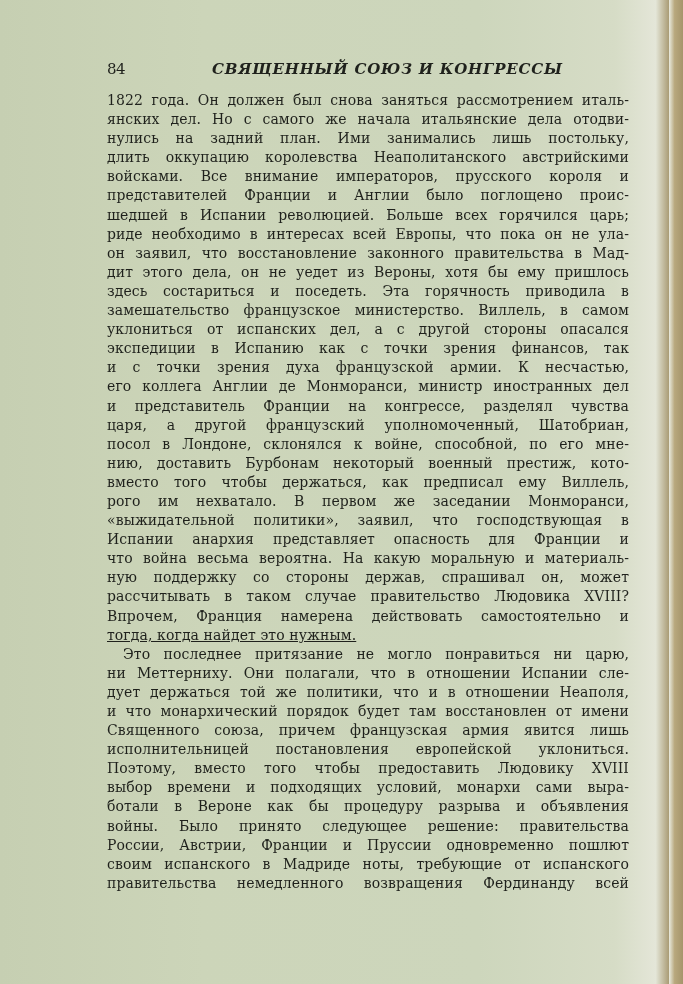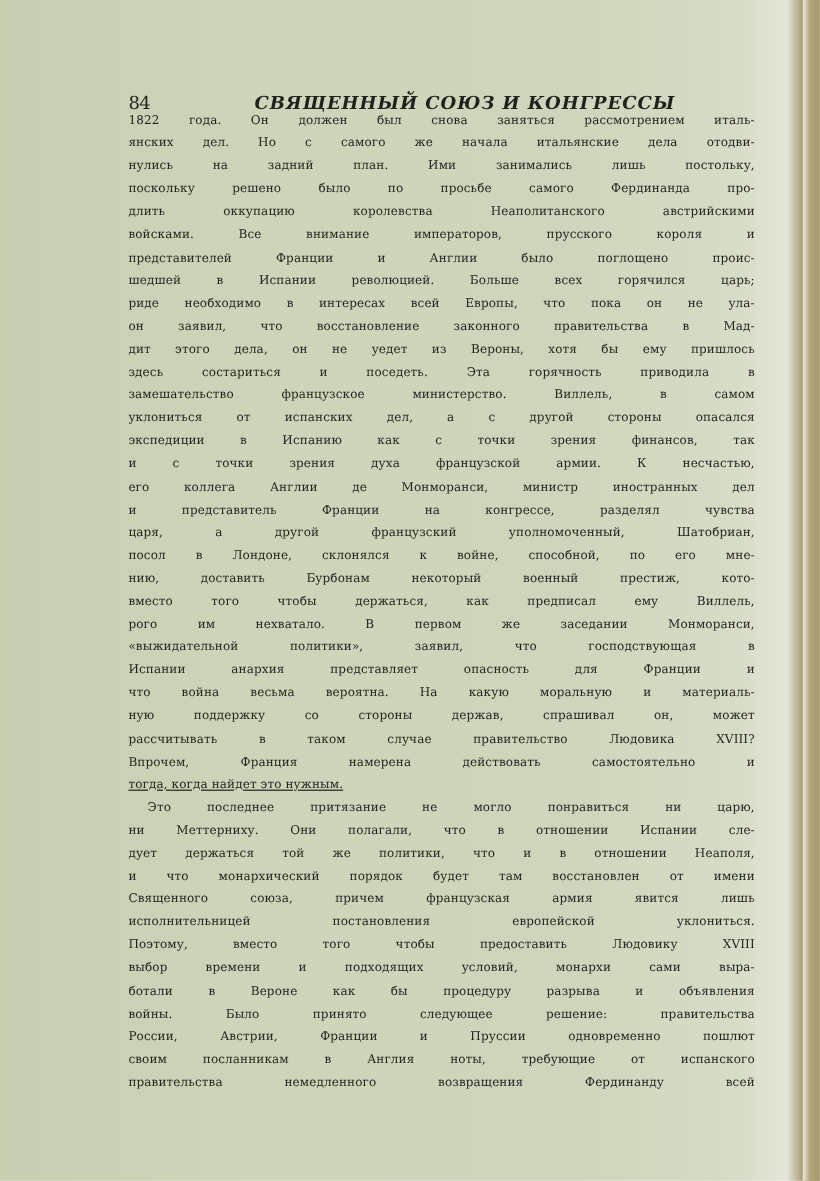--- a/index.html
+++ b/index.html
@@ -4,46 +4,45 @@
 <style>
   html, body { margin: 0; padding: 0; }
   body {
     width: 683px; height: 984px; overflow: hidden;
     background: linear-gradient(90deg, #c6cfb2 0%, #ccd5b9 30%, #cdd6bc 70%, #d6dcc6 90%, #e4e6d8 96%, #a89a73 98%, #b5a47a 100%);
     font-family: "DejaVu Serif", serif;
     color: #1f211c;
     position: relative;
   }
   .page { position: absolute; left: 0; top: 0; width: 683px; height: 984px; }
-  .header { position: absolute; left: 107px; top: 77px; width: 520px; height: 20px; }
+  .header { position: absolute; left: 107px; top: 60px; width: 520px; height: 20px; }
   .page-number { position: absolute; left: 0; top: 0; font-size: 15px; letter-spacing: -0.5px; }
   .running-title { position: absolute; left: 105px; top: 0; font-size: 15px; font-style: italic; letter-spacing: 0.8px; font-weight: bold; }
   .body-text { position: absolute; left: 107px; top: 91px; width: 522px; }
   .line {
-    height: 19.1px; line-height: 19.1px; font-size: 10px; white-space: nowrap;
+    height: 19.1px; line-height: 19.1px; font-size: 14px; white-space: nowrap;
     text-align: justify; text-align-last: justify;
     letter-spacing: 0.1px;
   }
   .line.last { text-align-last: left; text-decoration: underline; }
   .line.indent { padding-left: 16px; }
   .spine { position: absolute; right: 0; top: 0; width: 14px; height: 984px; background: linear-gradient(90deg, #e9ebdf, #b8a87d 40%, #a5956b); }
 </style>
 </head>
 <body>
 
 <div class="page">
   <div class="header">
     <span class="page-number">84</span>
     <span class="running-title">СВЯЩЕННЫЙ СОЮЗ И КОНГРЕССЫ</span>
   </div>
   <div class="body-text" id="body-text">
       <div class="line">1822 года. Он должен был снова заняться рассмотрением италь-</div>
       <div class="line">янских дел. Но с самого же начала итальянские дела отодви-</div>
       <div class="line">нулись на задний план. Ими занимались лишь постольку,</div>
-      <div class="line">поскольку решено было по просьбе самого Фердинанда про-</div>
       <div class="line">длить оккупацию королевства Неаполитанского австрийскими</div>
       <div class="line">войсками. Все внимание императоров, прусского короля и</div>
       <div class="line">представителей Франции и Англии было поглощено проис-</div>
       <div class="line">шедшей в Испании революцией. Больше всех горячился царь;</div>
       <div class="line">риде необходимо в интересах всей Европы, что пока он не ула-</div>
       <div class="line">он заявил, что восстановление законного правительства в Мад-</div>
       <div class="line">дит этого дела, он не уедет из Вероны, хотя бы ему пришлось</div>
       <div class="line">здесь состариться и поседеть. Эта горячность приводила в</div>
       <div class="line">замешательство французское министерство. Виллель, в самом</div>
       <div class="line">уклониться от испанских дел, а с другой стороны опасался</div>
@@ -67,17 +66,17 @@
       <div class="line">ни Меттерниху. Они полагали, что в отношении Испании сле-</div>
       <div class="line">дует держаться той же политики, что и в отношении Неаполя,</div>
       <div class="line">и что монархический порядок будет там восстановлен от имени</div>
       <div class="line">Священного союза, причем французская армия явится лишь</div>
       <div class="line">исполнительницей постановления европейской уклониться.</div>
       <div class="line">Поэтому, вместо того чтобы предоставить Людовику XVIII</div>
       <div class="line">выбор времени и подходящих условий, монархи сами выра-</div>
       <div class="line">ботали в Вероне как бы процедуру разрыва и объявления</div>
       <div class="line">войны. Было принято следующее решение: правительства</div>
       <div class="line">России, Австрии, Франции и Пруссии одновременно пошлют</div>
-      <div class="line">своим посланникам в Англия ноты, требующие от испанского</div>
+      <div class="line">своим испанского в Мадриде ноты, требующие от испанского</div>
       <div class="line">правительства немедленного возвращения Фердинанду всей</div>
     </div>
   <div class="spine"></div>
 </div>
 
 </body></html>

